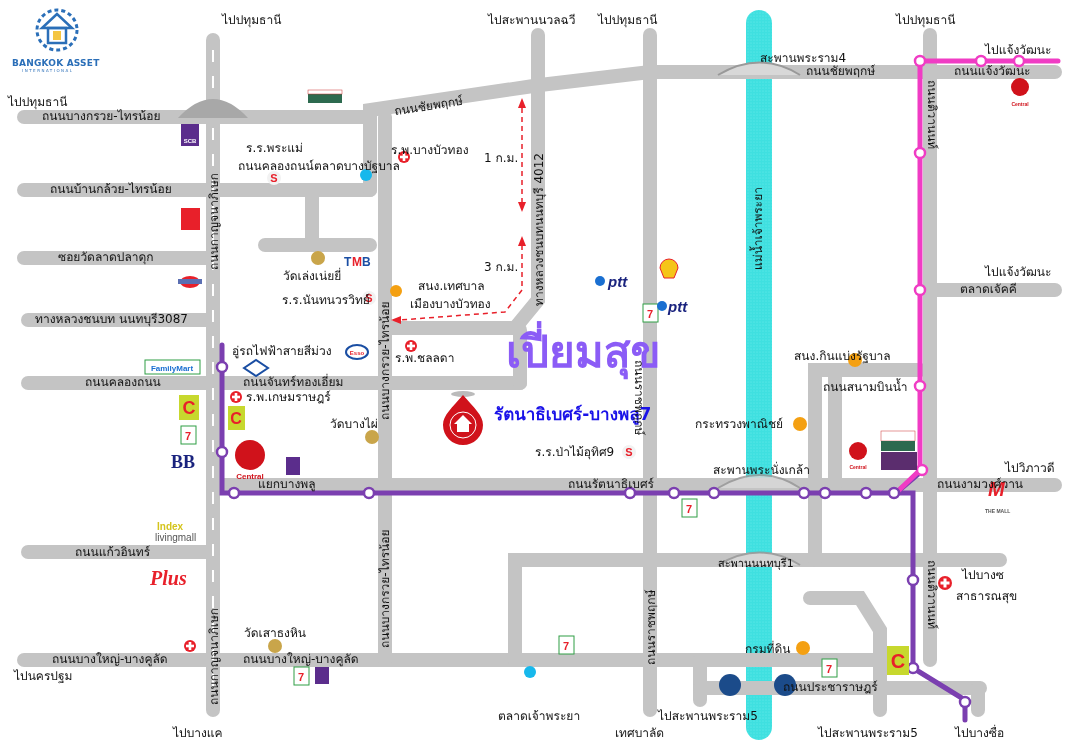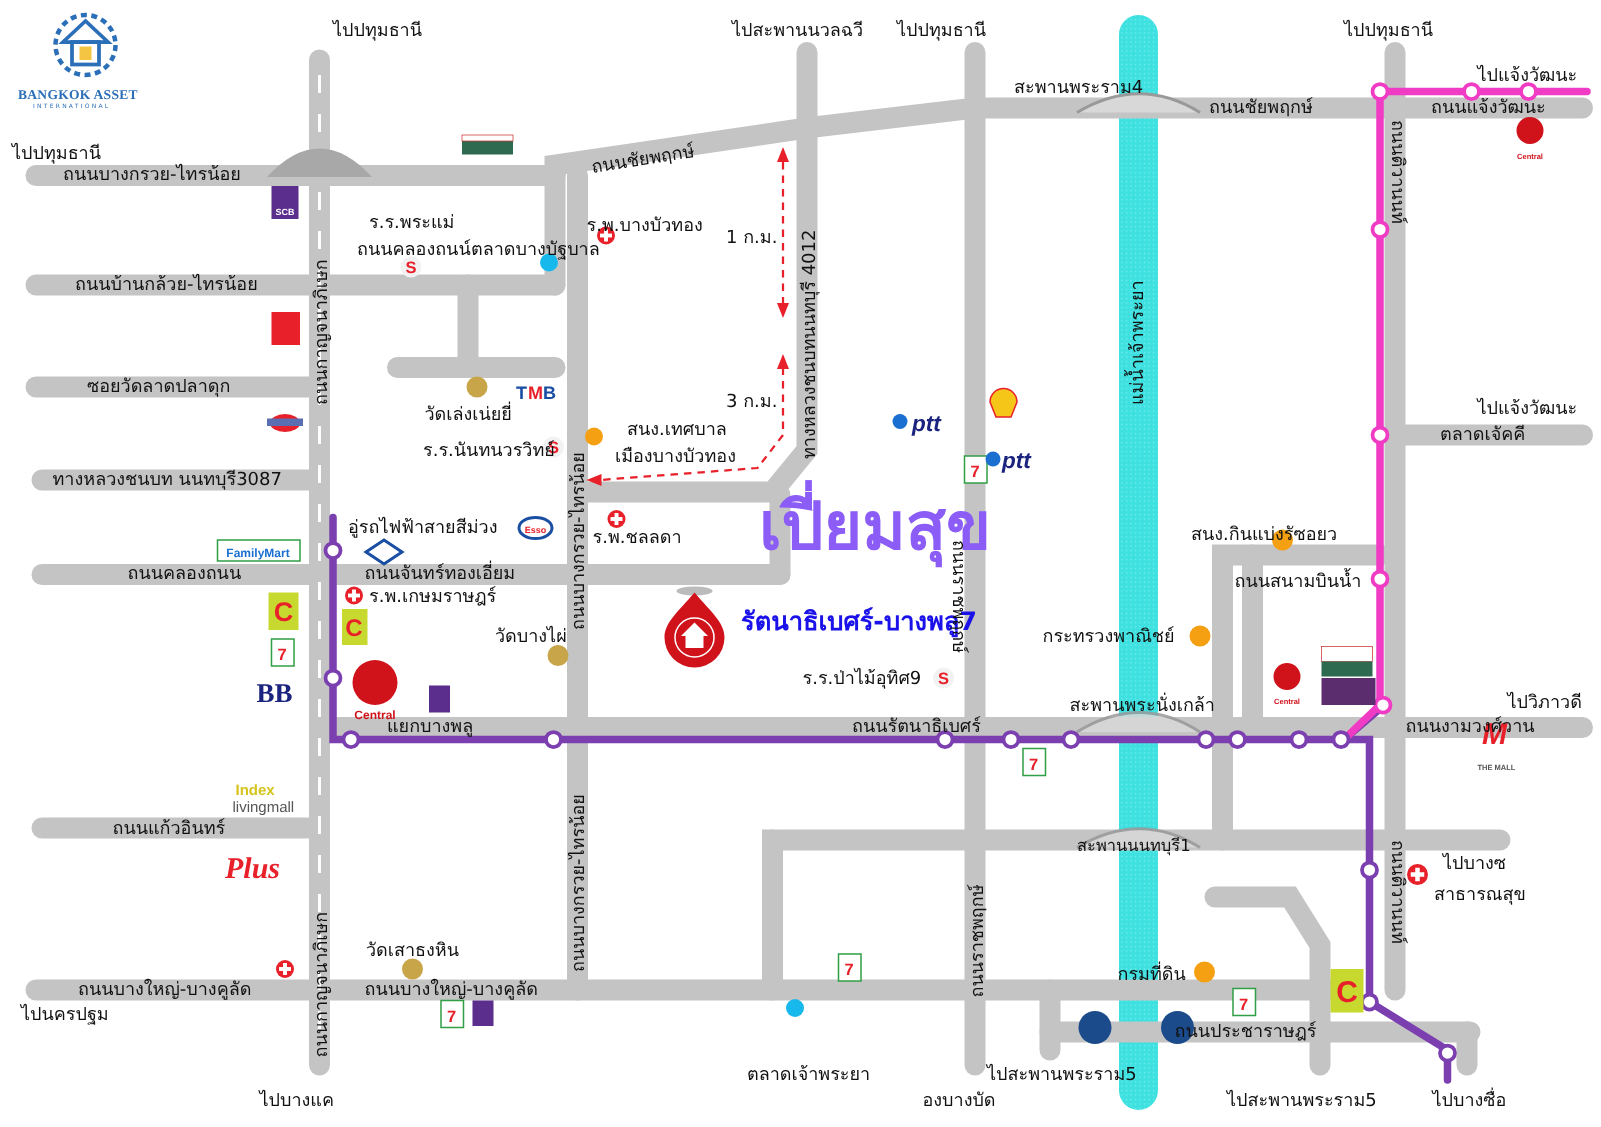--- a/index.html
+++ b/index.html
@@ -3,21 +3,21 @@
 <meta charset="utf-8">
 <style>
   html,body{margin:0;padding:0;background:#fff;}
   body{width:1067px;height:751px;position:relative;overflow:hidden;font-family:"DejaVu Sans","Liberation Sans",sans-serif;}
   #map{position:absolute;left:0;top:0;width:1067px;height:751px;}
   .lbl{position:absolute;font-size:12px;color:#111;white-space:nowrap;line-height:1;}
   .lbl.sm{font-size:11px;}
   .lbl.v{transform-origin:left top;}
   .title{position:absolute;left:474px;top:330px;font-size:44px;font-weight:bold;color:#8b5cf6;line-height:1;margin-left:32px;}
   .subtitle{position:absolute;left:494px;top:400px;font-size:17px;font-weight:bold;color:#1a12e8;}
-  .logo-text{position:absolute;left:12px;top:58px;font-size:9px;font-weight:bold;color:#2b6fb8;letter-spacing:0.2px;font-family:Liberation Serif, serif;}
+  .logo-text{position:absolute;left:12px;top:58px;font-size:9px;font-weight:bold;color:#2b6fb8;letter-spacing:0.2px;}
   .logo-sub{position:absolute;left:22px;top:68px;font-size:4px;color:#2b6fb8;letter-spacing:1.5px;}
 </style>
 </head>
 <body>
 
 <svg id="map" width="1067" height="751" viewBox="0 0 1067 751" xmlns="http://www.w3.org/2000/svg">
   <defs>
     <pattern id="dots" width="3" height="3" patternUnits="userSpaceOnUse">
       <rect width="3" height="3" fill="#3fe0e0"></rect>
       <circle cx="1" cy="1" r="0.5" fill="#6ef0f0"></circle>
@@ -288,21 +288,21 @@
 <div class="lbl" style="left:222px;top:14px">ไปปทุมธานี</div>
 <div class="lbl" style="left:488px;top:14px">ไปสะพานนวลฉวี</div>
 <div class="lbl" style="left:598px;top:14px">ไปปทุมธานี</div>
 <div class="lbl" style="left:896px;top:14px">ไปปทุมธานี</div>
 <div class="lbl" style="left:8px;top:96px">ไปปทุมธานี</div>
 <div class="lbl" style="left:985px;top:44px">ไปแจ้งวัฒนะ</div>
 <div class="lbl" style="left:985px;top:266px">ไปแจ้งวัฒนะ</div>
 <div class="lbl" style="left:1005px;top:462px">ไปวิภาวดี</div>
 <div class="lbl" style="left:14px;top:670px">ไปนครปฐม</div>
 <div class="lbl" style="left:173px;top:727px">ไปบางแค</div>
-<div class="lbl" style="left:615px;top:727px">องบางบัด</div>
+<div class="lbl" style="left:615px;top:727px">เทศบาลัด</div>
 <div class="lbl" style="left:658px;top:710px">ไปสะพานพระราม5</div>
 <div class="lbl" style="left:818px;top:727px">ไปสะพานพระราม5</div>
 <div class="lbl" style="left:955px;top:727px">ไปบางซื่อ</div>
 
 <div class="lbl" style="left:42px;top:110px">ถนนบางกรวย-ไทรน้อย</div>
 <div class="lbl" style="left:394px;top:100px;transform:rotate(-9deg)">ถนนชัยพฤกษ์</div>
 <div class="lbl" style="left:806px;top:65px">ถนนชัยพฤกษ์</div>
 <div class="lbl" style="left:954px;top:65px">ถนนแจ้งวัฒนะ</div>
 <div class="lbl" style="left:50px;top:183px">ถนนบ้านกล้วย-ไทรน้อย</div>
 <div class="lbl" style="left:58px;top:251px">ซอยวัดลาดปลาดุก</div>
@@ -323,39 +323,39 @@
 <div class="lbl v" style="left:208px;top:705px;transform:rotate(-90deg)">ถนนกาญจนาภิเษก</div>
 <div class="lbl v" style="left:379px;top:420px;transform:rotate(-90deg)">ถนนบางกรวย-ไทรน้อย</div>
 <div class="lbl v" style="left:379px;top:648px;transform:rotate(-90deg)">ถนนบางกรวย-ไทรน้อย</div>
 <div class="lbl v" style="left:533px;top:306px;transform:rotate(-90deg)">ทางหลวงชนบทนนทบุรี 4012</div>
 <div class="lbl v" style="left:645px;top:360px;transform:rotate(90deg);transform-origin:left top">ถนนราชพฤกษ์</div>
 <div class="lbl v" style="left:645px;top:665px;transform:rotate(-90deg)">ถนนราชพฤกษ์</div>
 <div class="lbl v" style="left:938px;top:80px;transform:rotate(90deg);transform-origin:left top">ถนนติวานนท์</div>
 <div class="lbl v" style="left:938px;top:560px;transform:rotate(90deg);transform-origin:left top">ถนนติวานนท์</div>
 <div class="lbl v" style="left:752px;top:270px;transform:rotate(-90deg)">แม่น้ำเจ้าพระยา</div>
 
-<div class="lbl" style="left:676px;top:52px">สะพานพระราม4</div>
+<div class="lbl" style="left:760px;top:52px">สะพานพระราม4</div>
 <div class="lbl" style="left:713px;top:464px">สะพานพระนั่งเกล้า</div>
 <div class="lbl sm" style="left:718px;top:558px">สะพานนนทบุรี1</div>
 
 <div class="lbl" style="left:484px;top:152px">1 ก.ม.</div>
 <div class="lbl" style="left:484px;top:261px">3 ก.ม.</div>
 
 <div class="lbl" style="left:246px;top:142px">ร.ร.พระแม่</div>
 <div class="lbl" style="left:238px;top:160px">ถนนคลองถนน์</div>
 <div class="lbl" style="left:314px;top:160px">ตลาดบางบัฐบาล</div>
 <div class="lbl" style="left:391px;top:144px">ร.พ.บางบัวทอง</div>
 <div class="lbl" style="left:283px;top:270px">วัดเล่งเน่ยยี่</div>
 <div class="lbl" style="left:282px;top:294px">ร.ร.นันทนวรวิทย์</div>
 <div class="lbl" style="left:418px;top:280px">สนง.เทศบาล</div>
 <div class="lbl" style="left:410px;top:298px">เมืองบางบัวทอง</div>
 <div class="lbl" style="left:395px;top:352px">ร.พ.ชลลดา</div>
 <div class="lbl" style="left:232px;top:345px">อู่รถไฟฟ้าสายสีม่วง</div>
 <div class="lbl" style="left:246px;top:391px">ร.พ.เกษมราษฎร์</div>
 <div class="lbl" style="left:330px;top:418px">วัดบางไผ่</div>
 <div class="lbl" style="left:535px;top:446px">ร.ร.ป่าไม้อุทิศ9</div>
-<div class="lbl" style="left:794px;top:350px">สนง.กินแบ่งรัซอยว</div>
+<div class="lbl" style="left:794px;top:350px">สนง.กินแบ่งรัฐบาล</div>
 <div class="lbl" style="left:695px;top:418px">กระทรวงพาณิชย์</div>
 <div class="lbl" style="left:962px;top:569px">ไปบางซ</div>
 <div class="lbl" style="left:956px;top:590px">สาธารณสุข</div>
 <div class="lbl" style="left:244px;top:627px">วัดเสาธงหิน</div>
 <div class="lbl" style="left:498px;top:710px">ตลาดเจ้าพระยา</div>
 <div class="lbl" style="left:745px;top:643px">กรมที่ดิน</div>
 
 </body></html>

